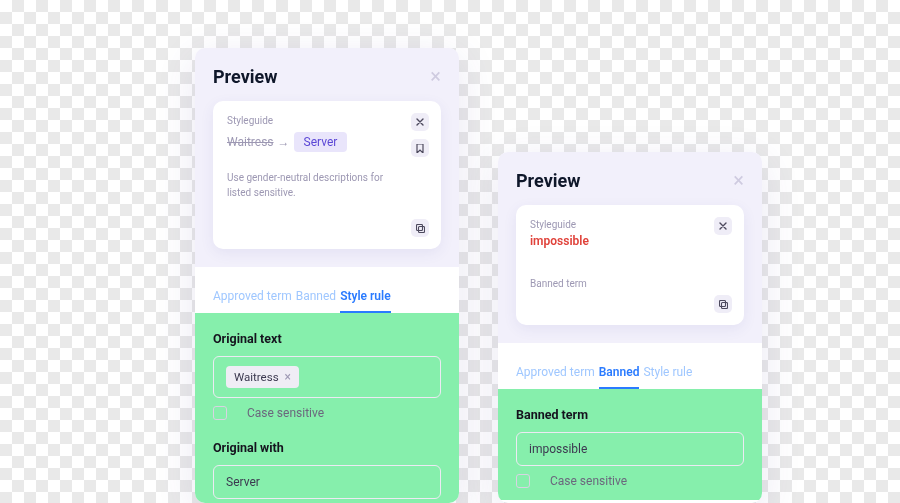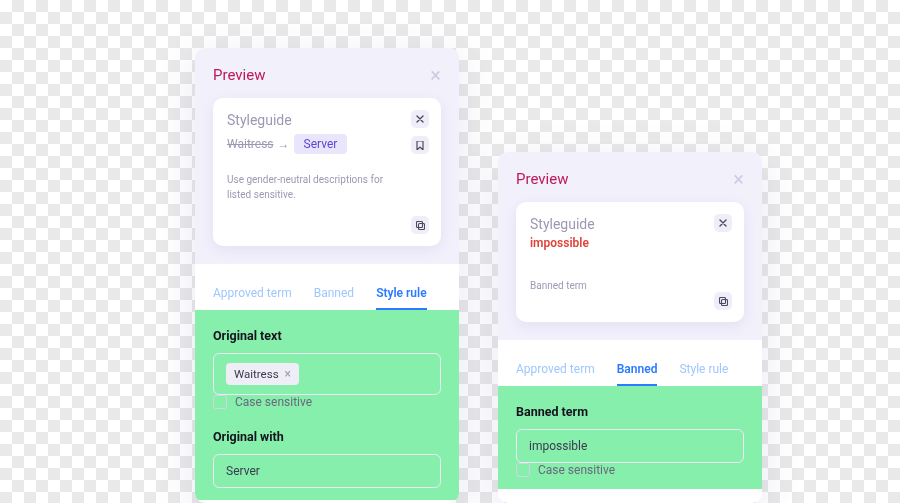--- a/index.html
+++ b/index.html
@@ -21,50 +21,50 @@
     border-radius:10px;
     box-shadow:0 10px 40px rgba(70,60,150,.12);
     overflow:hidden;
   }
   .panel-a{left:195px;top:48px;height:455px;}
   .panel-b{left:498px;top:152px;height:351px;}
   .preview-top{
     background:#f2f0fb;
     padding:18px 18px 0 18px;
   }
-  .preview-title{font-size:15px;font-weight:400;color:#be185d;}
+  .preview-title{font-size:18px;font-weight:700;color:#0f172a;}
   .close-x{color:#cfcbe0;font-size:20px;line-height:13px;}
   .prev-row{display:flex;justify-content:space-between;align-items:center;}
   .card{
     background:#fff;border-radius:10px;margin-top:14px;
     padding:14px 14px 14px 14px;
     box-shadow:0 4px 14px rgba(70,60,150,.08);
     position:relative;
   }
-  .sg{font-size:14px;color:#9d98b3;}
+  .sg{font-size:10px;color:#9d98b3;}
   .strike{text-decoration:line-through;color:#9d98b3;font-size:12px;}
   .arrow{color:#9d98b3;font-size:12px;margin:0 4px;}
   .server-chip{background:#e9e5fb;color:#5b47d6;border-radius:4px;padding:3px 10px;font-size:12px;display:inline-block;}
   .icon-badge{width:18px;height:18px;border-radius:5px;background:#efedf7;display:flex;align-items:center;justify-content:center;font-size:10px;color:#4d4a5e;position:absolute;right:12px;}
   .desc{font-size:10px;color:#9d98b3;line-height:1.5;margin-top:18px;max-width:170px;}
   .impossible{color:#e0423a;font-size:12px;font-weight:600;margin-top:4px;}
   .banned-sm{font-size:10px;color:#9d98b3;margin-top:30px;}
-  .tabs{display:flex;gap:22px;padding:22px 18px 0 18px;background:#fff;}
+  .tabs{display:flex;gap:4px;padding:22px 18px 0 18px;background:#fff;}
   .tab{font-size:12px;color:#9fc7ff;padding-bottom:8px;cursor:pointer;}
   .tab.active{color:#2a7bff;border-bottom:2px solid #2a7bff;font-weight:600;}
   .body{padding:18px 18px 12px 18px;background:#86efac;}
   .label{font-size:12.5px;font-weight:700;color:#15131e;margin-bottom:10px;}
   .inputish{
     border:1px solid #eceaf3;border-radius:6px;
     padding:9px 12px;font-size:12px;color:#3c3950;
     display:flex;align-items:center;gap:8px;
   }
   .chip{background:#efedf5;border-radius:4px;padding:4px 8px;font-size:11.5px;color:#3c3950;display:inline-flex;align-items:center;gap:6px;}
   .chip .x{color:#9d98b3;font-size:12px;}
-  .check-row{display:flex;align-items:center;gap:8px;font-size:12px;color:#6b677d;margin-top:0;}
+  .check-row{display:flex;align-items:center;gap:20px;font-size:12px;color:#6b677d;margin-top:8px;}
   .checkbox{width:12px;height:12px;border:1.5px solid #d7d4e2;border-radius:3px;display:inline-block;}
   .spacer20{height:20px;}
   svg{display:block}
 </style>
 </head>
 <body>
 
 <div class="checker"></div>
 
 <div class="panel panel-a">

